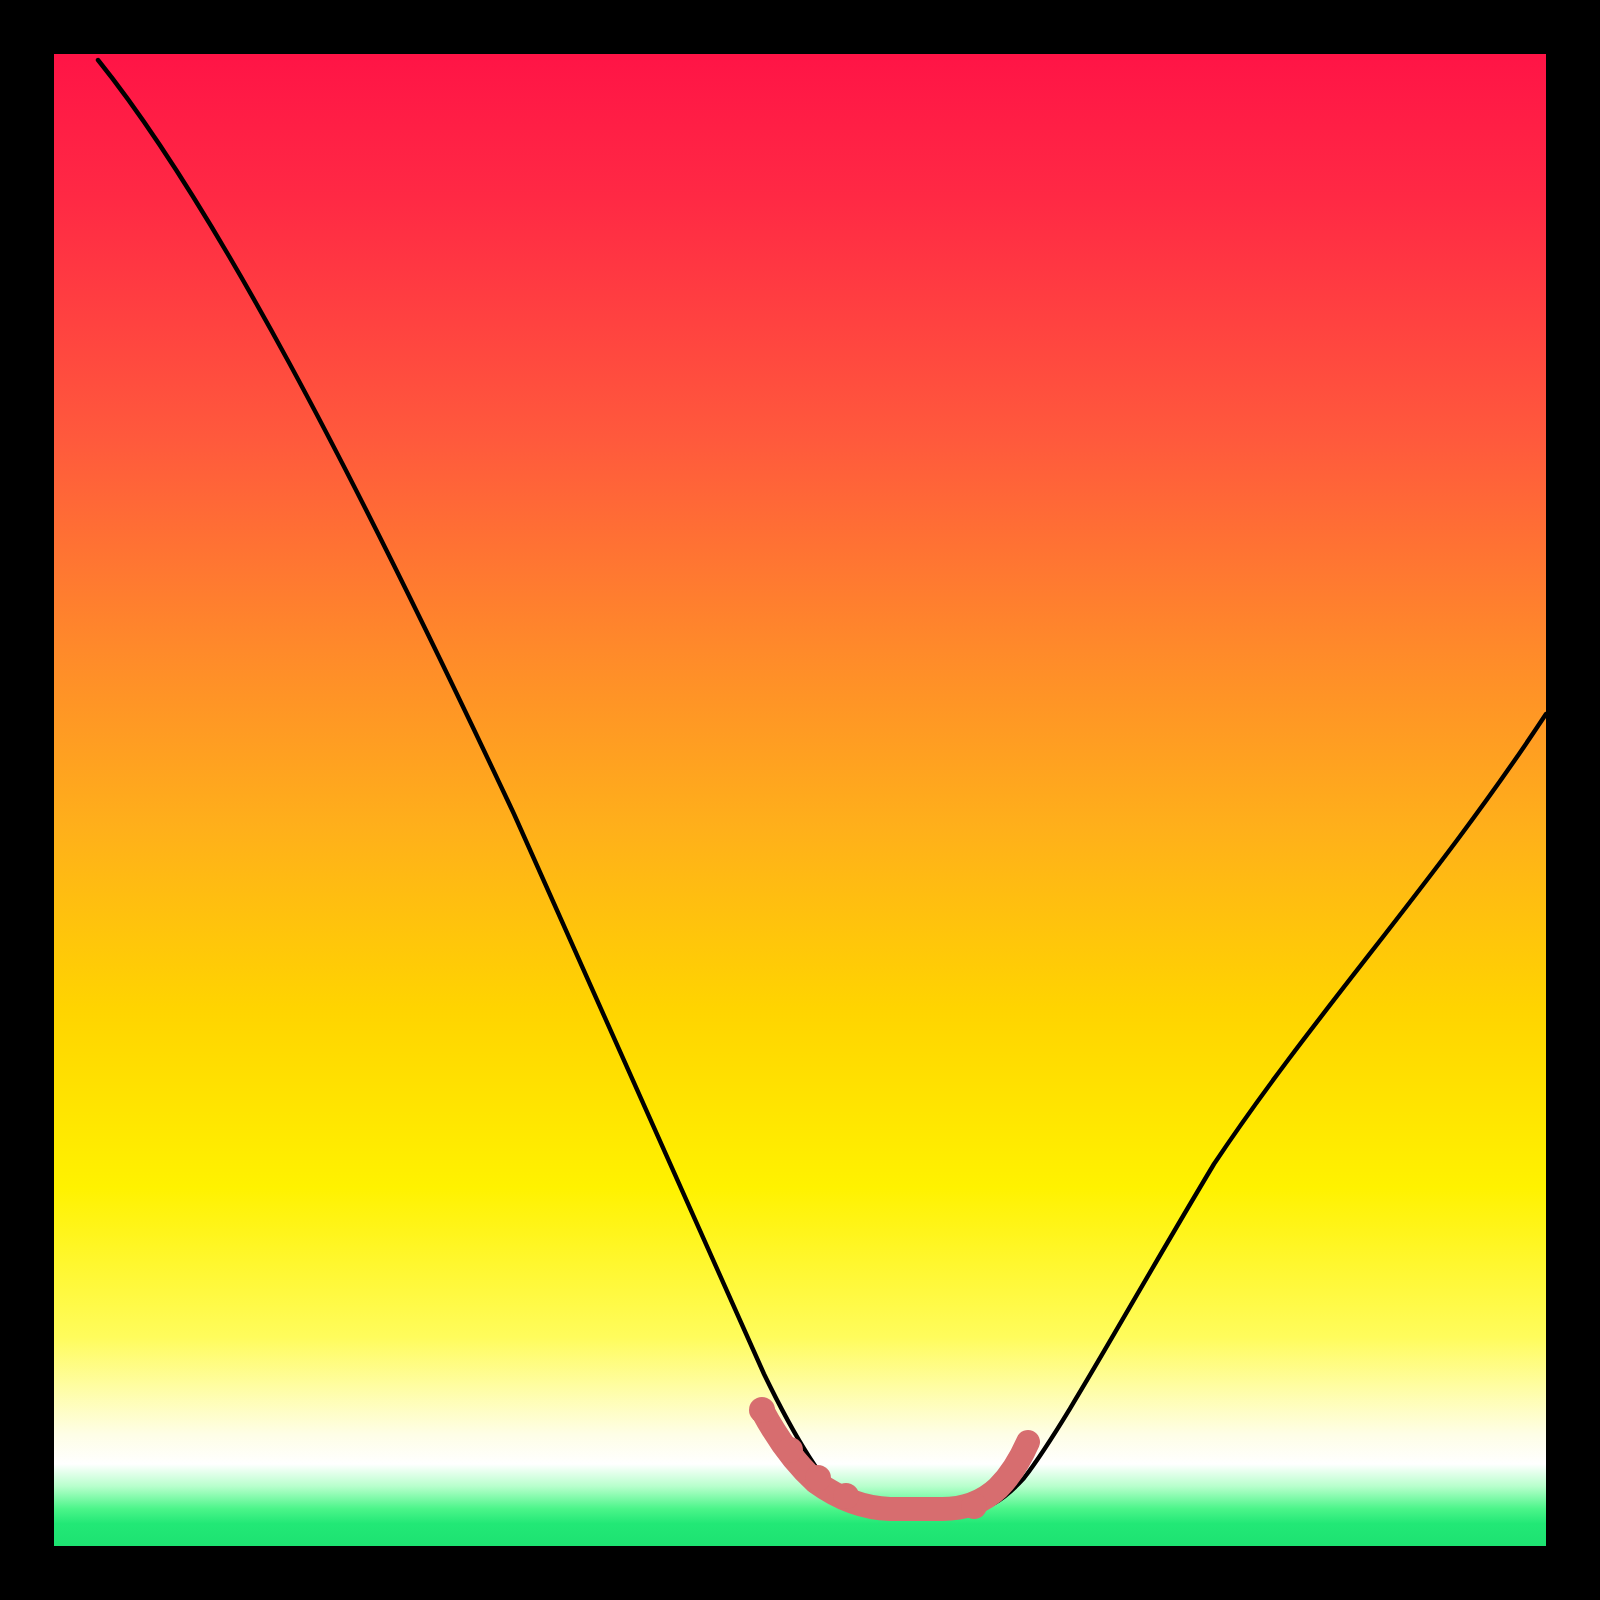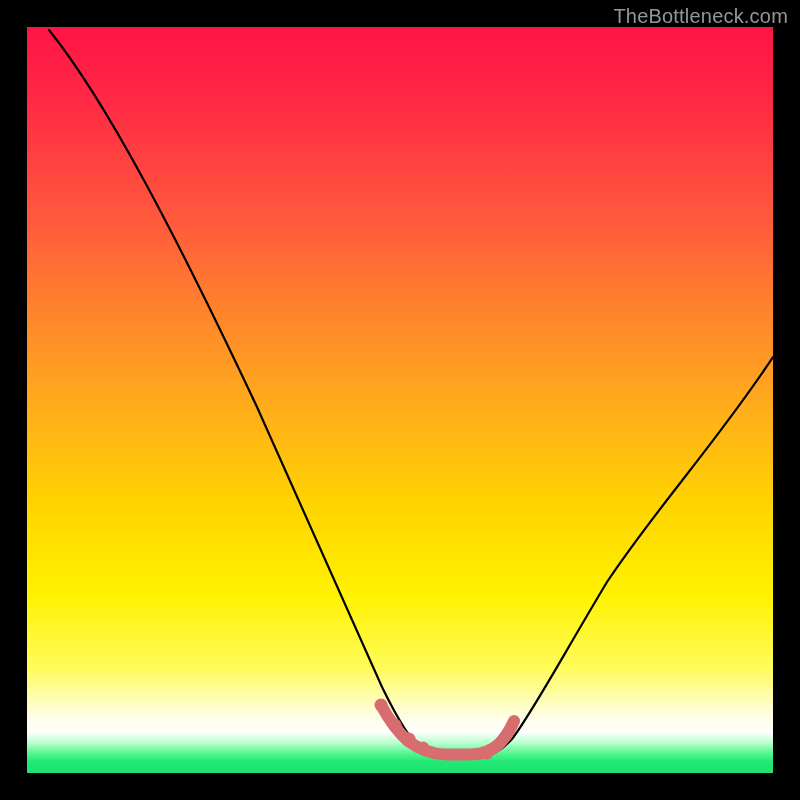--- a/index.html
+++ b/index.html
@@ -88,15 +88,14 @@
              C 455 727.5, 464 724.5, 472 717
              C 478 711, 483 703, 487 694" fill="none" stroke="#d76d6f" stroke-width="12" stroke-linecap="round"></path>
 
     <circle cx="354" cy="678" r="6.5" fill="#d76d6f"></circle>
     <circle cx="368" cy="698" r="6.5" fill="#d76d6f"></circle>
     <circle cx="382" cy="712" r="6.5" fill="#d76d6f"></circle>
     <circle cx="396" cy="721" r="6.5" fill="#d76d6f"></circle>
     <circle cx="460" cy="726" r="6.5" fill="#d76d6f"></circle>
   </svg>
 
-  <div class="watermark">TheBottleneck.com</div>
 
 </div>
 
 </body></html>

